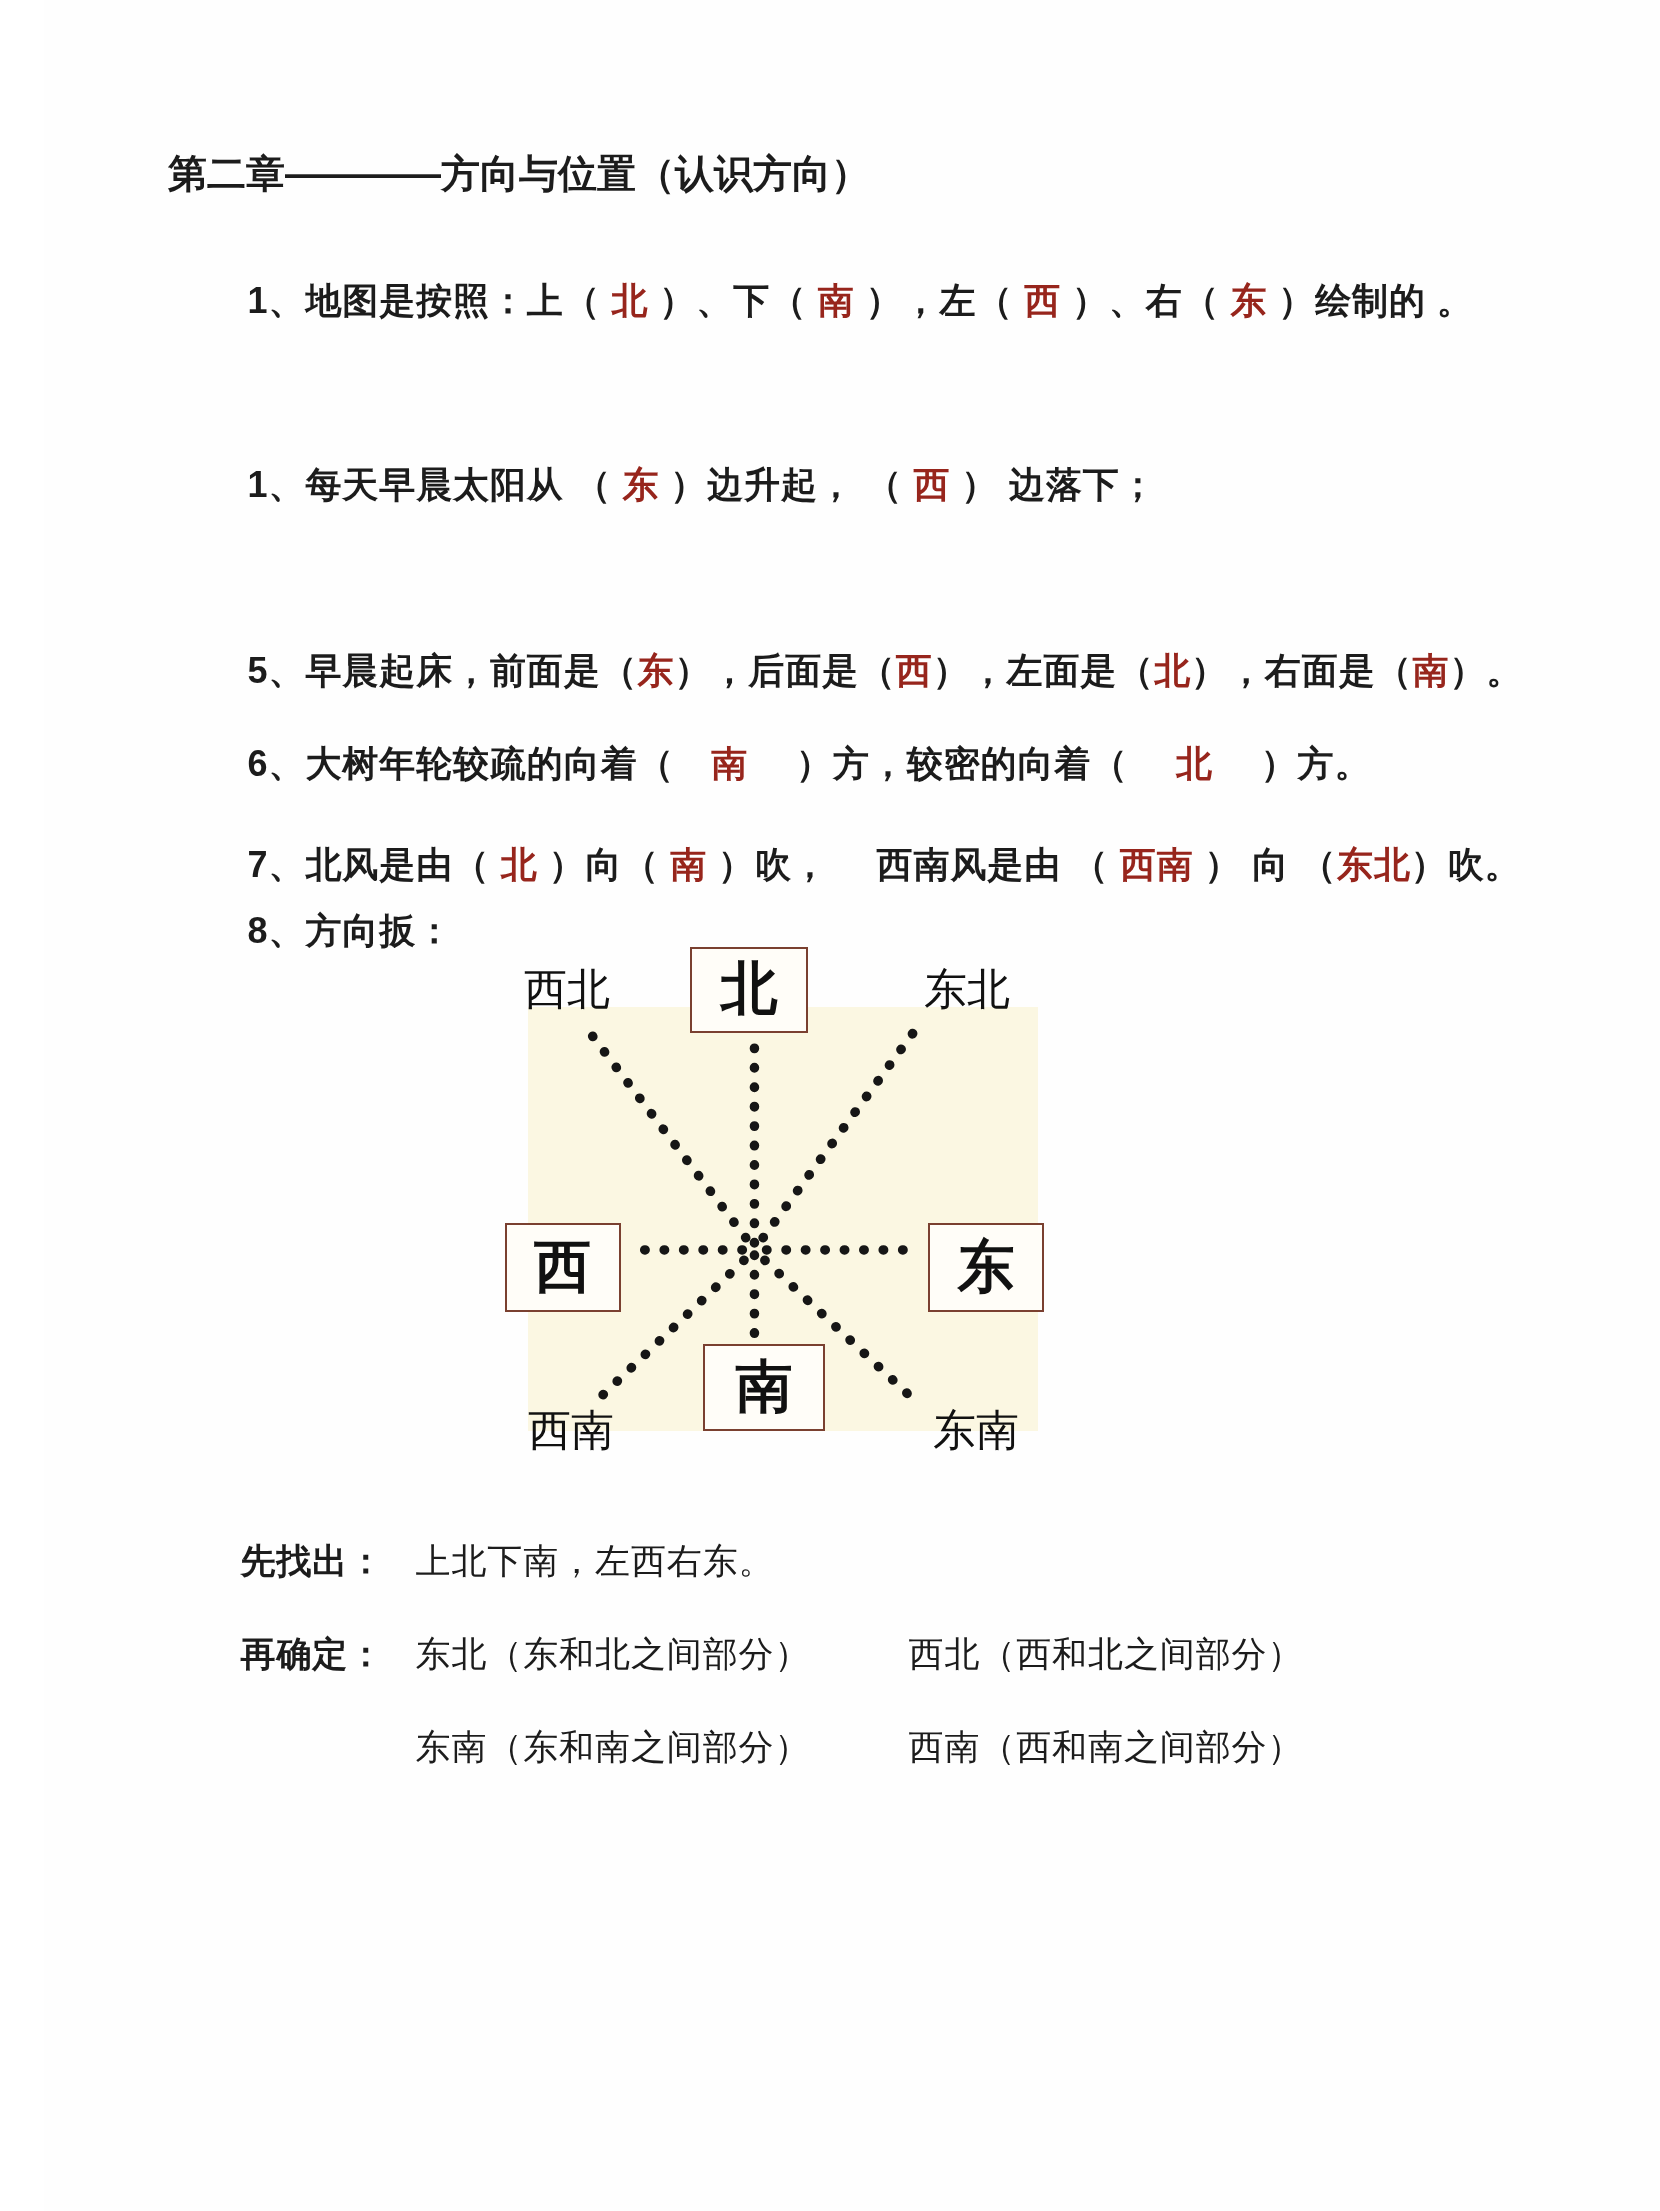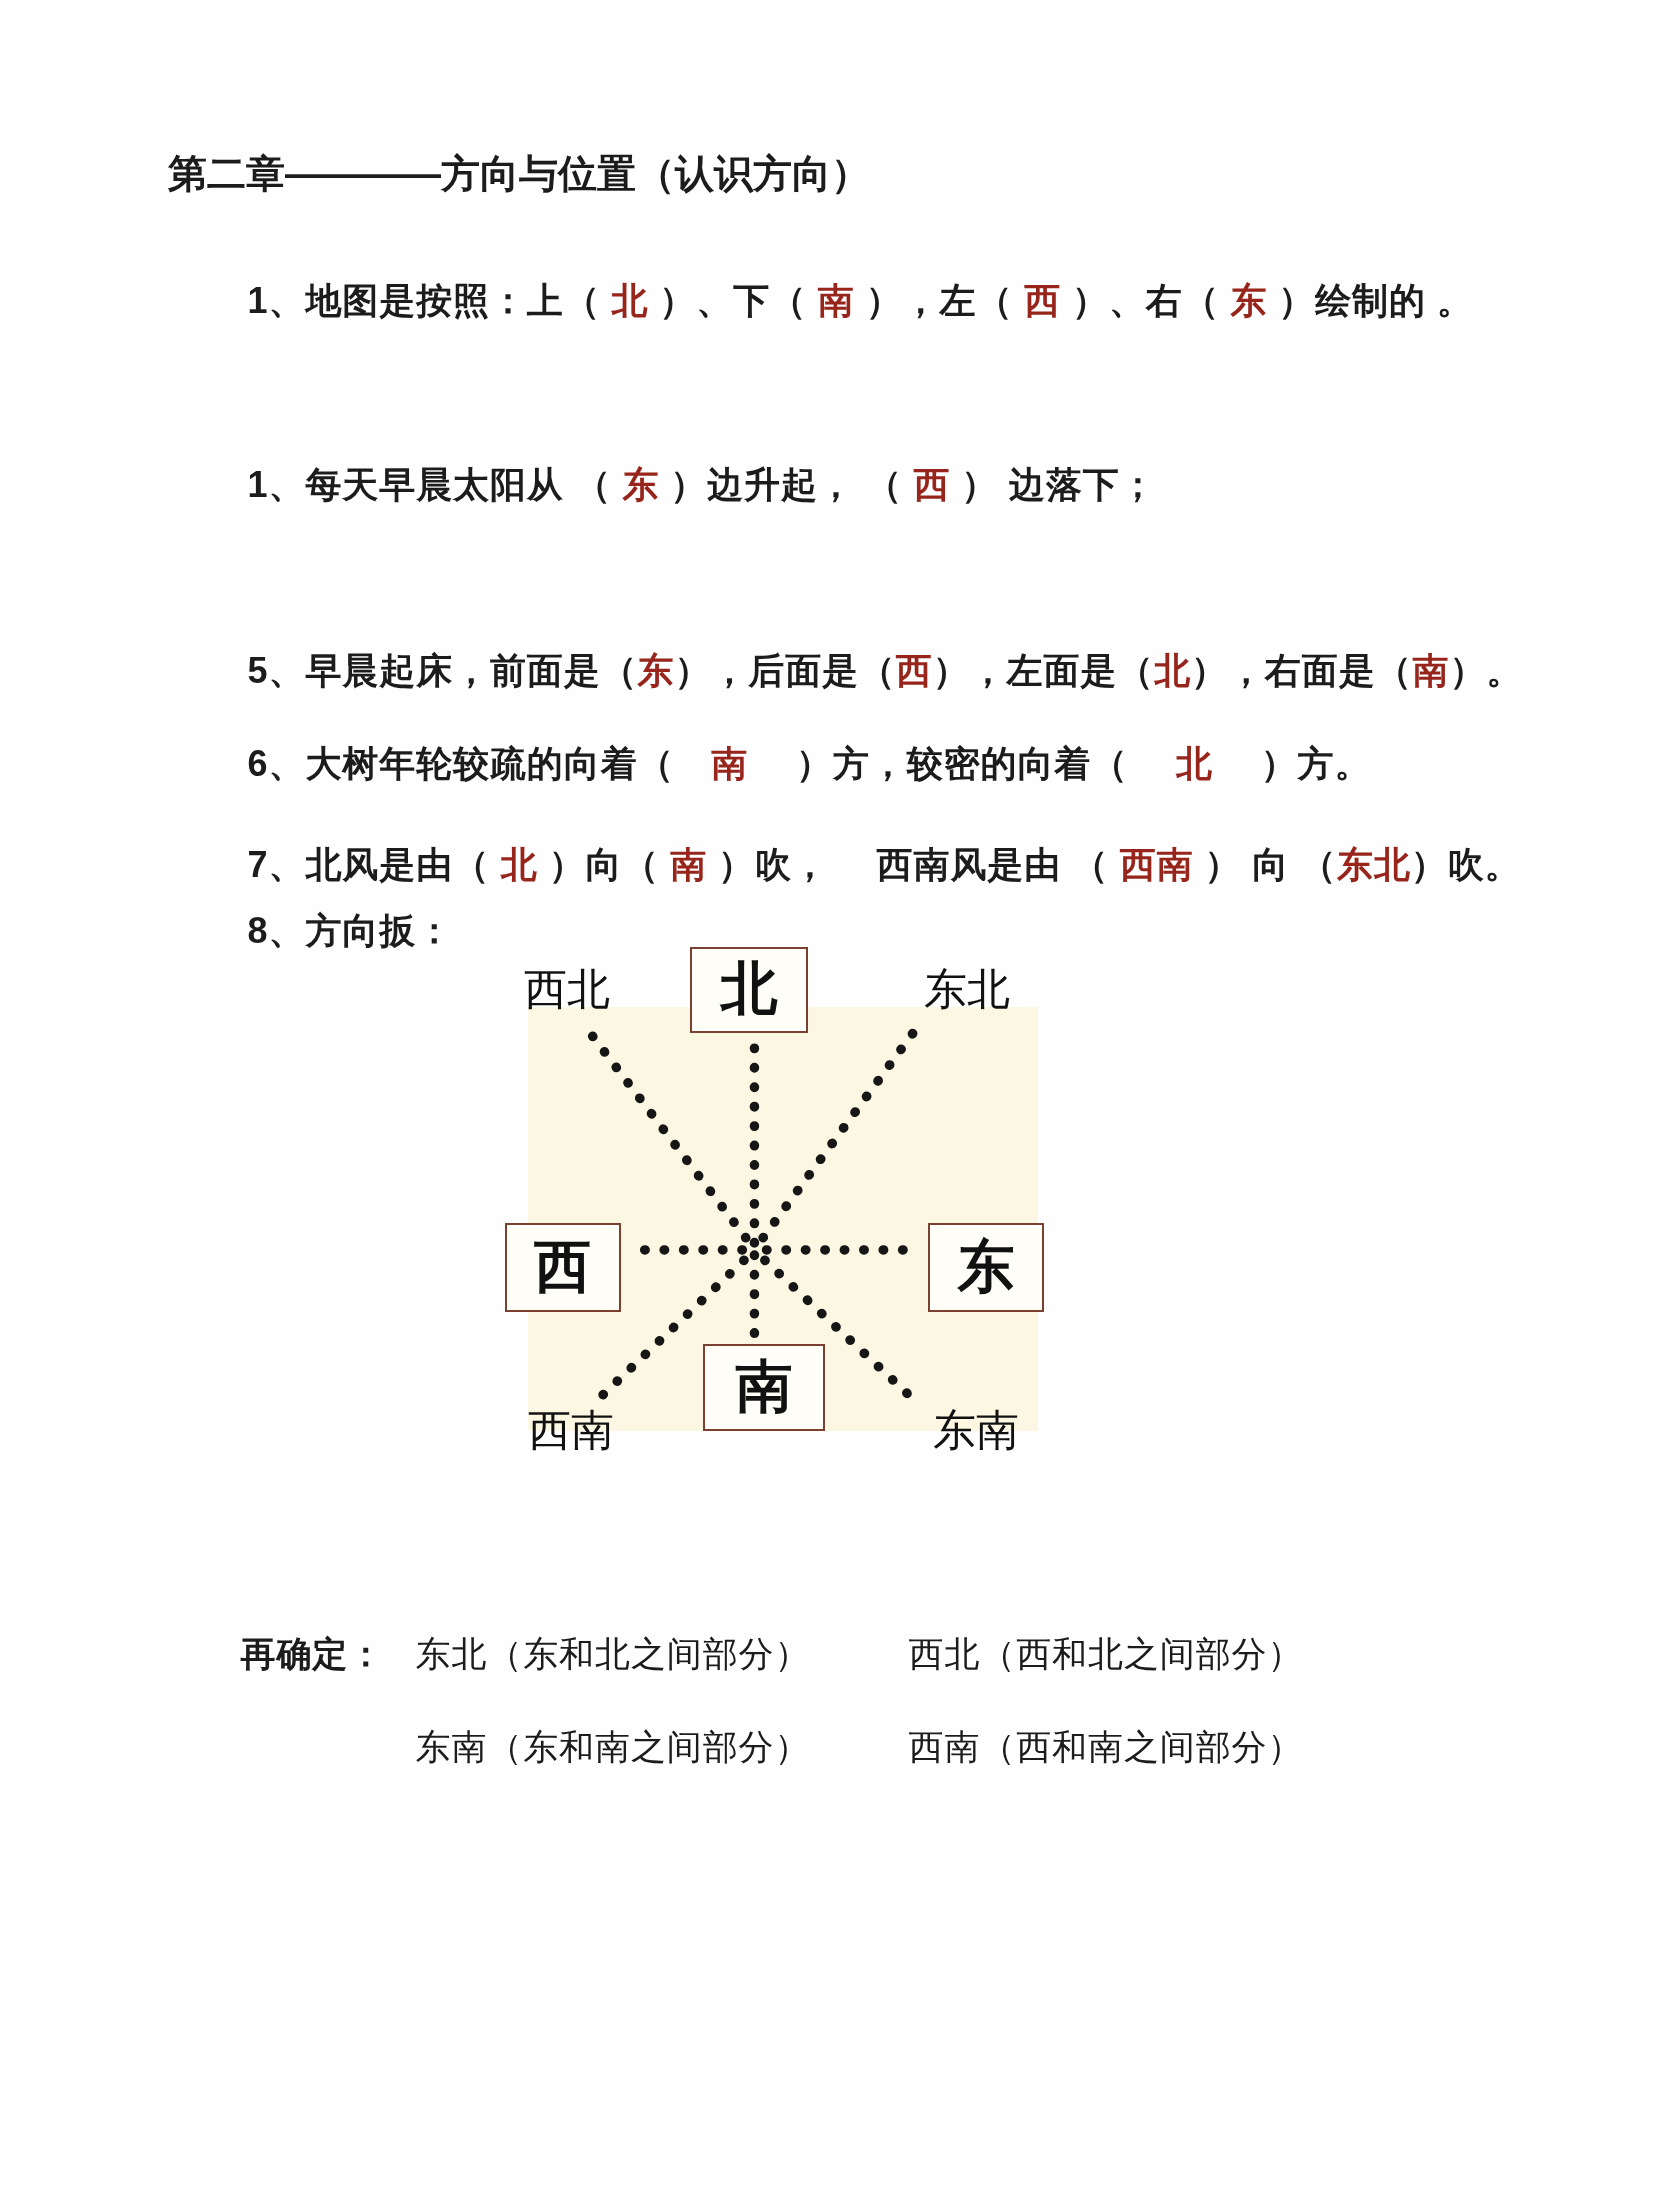--- a/index.html
+++ b/index.html
@@ -111,20 +111,23 @@
       </div>
     <div class="dirbox south">
         <span>南</span>
       </div>
     <div class="corner nw">西北</div>
     <div class="corner ne">东北</div>
     <div class="corner sw">西南</div>
     <div class="corner se">东南</div>
   </div>
 
+  <div class="fline fline1">
+    <span class="flabel">先找出：</span><span>上北下南，左西右东。</span>
+  </div>
 
   <div class="fline fline2">
     <span class="flabel">再确定：</span><span class="fcol1">东北（东和北之间部分）</span><span>西北（西和北之间部分）</span>
   </div>
 
   <div class="fline fline3">
     <span class="fcol1">东南（东和南之间部分）</span><span>西南（西和南之间部分）</span>
   </div>
 
 </div>

